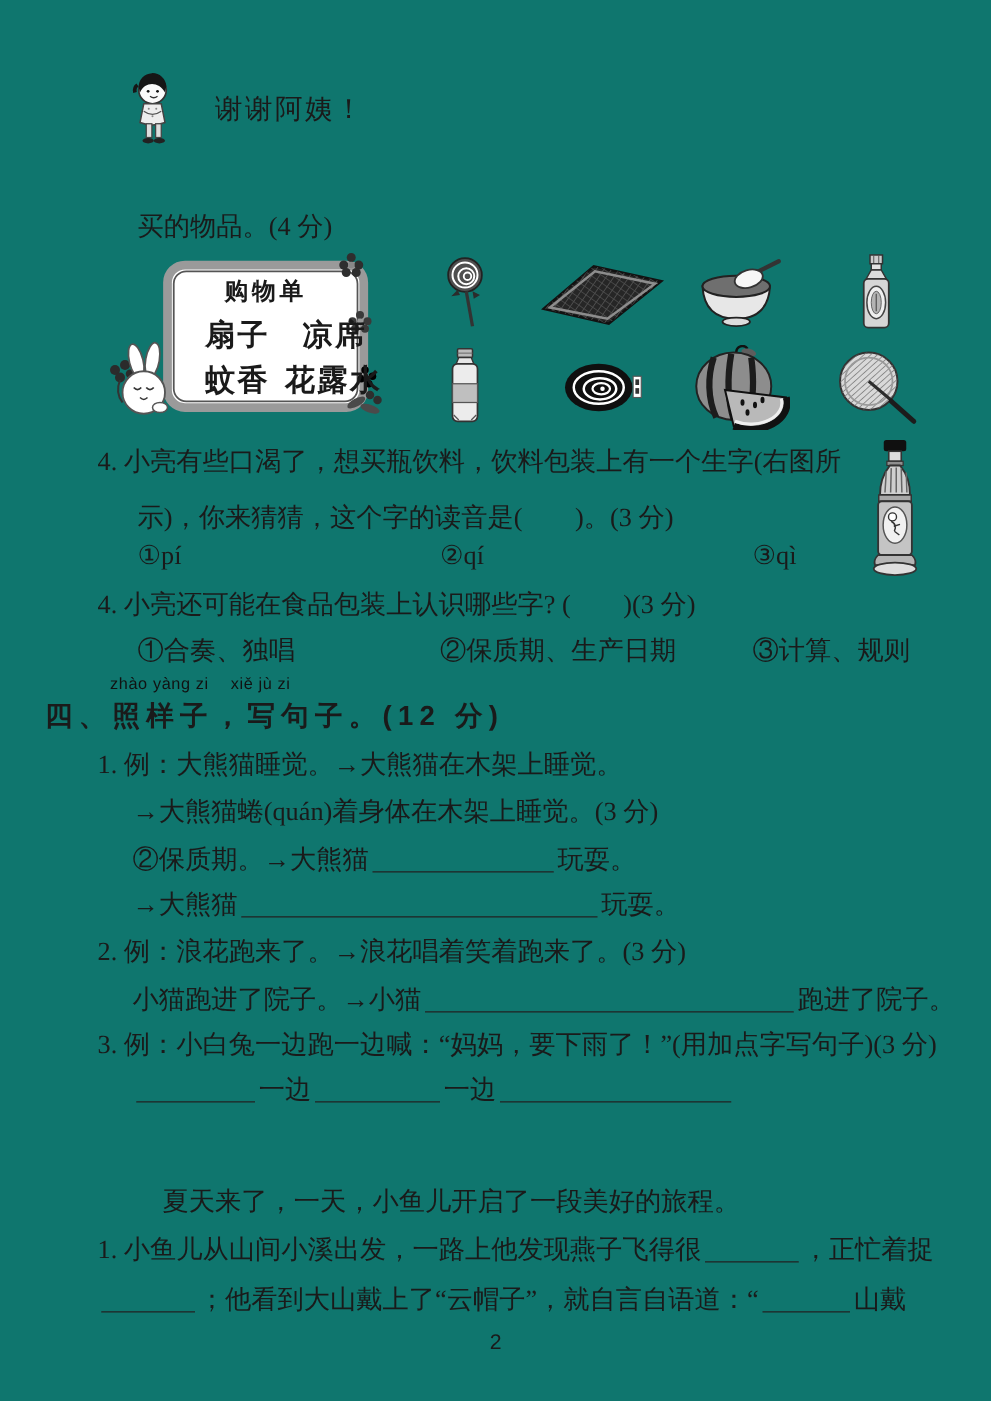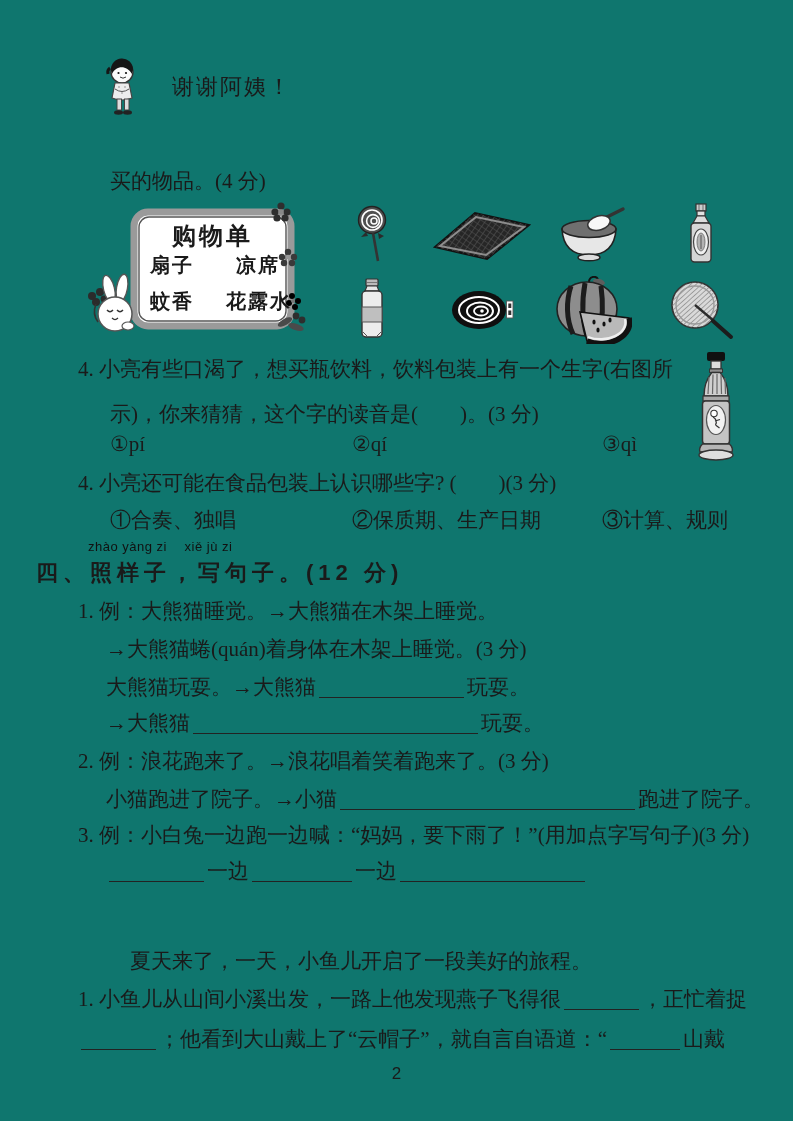--- a/index.html
+++ b/index.html
@@ -15,22 +15,22 @@
   .bl-75{width:75px}.bl-95{width:95px}.bl-100{width:100px}.bl-145{width:145px}
   .bl-180{width:185px}.bl-285{width:285px}.bl-295{width:295px}.bl-70{width:70px}
   .opts{display:grid;grid-template-columns:242px 250px auto;font-size:21px;}
   .sec-pinyin{font-family:"Liberation Sans","DejaVu Sans",sans-serif;font-size:13px;
               color:#111;margin-left:52px;letter-spacing:.5px;}
   .sec-title{font-family:"Liberation Sans","DejaVu Sans",sans-serif;font-weight:bold;
              font-size:22px;letter-spacing:5px;margin-top:2px;}
   .shopping{display:flex;}
   .listbox{position:relative;width:225px;height:152px;flex:0 0 auto;}
   .listbox .ovl{position:absolute;font-weight:bold;}
-  .list-title{left:50px;width:157px;top:24px;text-align:center;font-size:24px;letter-spacing:3px;}
-  .list-row{left:66px;top:56px;width:130px;display:flex;justify-content:space-between;font-size:20px;letter-spacing:2px;}
+  .list-title{left:50px;width:157px;top:24px;text-align:center;font-size:19px;letter-spacing:3px;}
+  .list-row{left:80px;top:56px;width:130px;display:flex;justify-content:space-between;font-size:24px;letter-spacing:2px;}
   .list-row2{top:92px;width:142px;text-align:right;}
   .items-grid{flex:1;display:grid;grid-template-columns:repeat(4,1fr);grid-template-rows:1fr 1fr;
               justify-items:center;align-items:center;margin-left:8px;}
   .pagenum{width:100%;text-align:center;font-family:"Liberation Sans","DejaVu Sans",sans-serif;font-size:17px;}
   svg{display:block;}
 </style>
 </head>
 <body>
 
 <div class="page">
@@ -241,21 +241,21 @@
   </div>
 
   <div class="abs" style="top:538px;left:36px;">
     <div class="sec-pinyin">zhào yàng zi　 xiě jù zi</div>
     <div class="sec-title">四、照样子，写句子。(12 分)</div>
   </div>
 
   <div class="abs qline" style="top:596px;left:78px;">1. 例：大熊猫睡觉。→大熊猫在木架上睡觉。</div>
   <div class="abs qline" style="top:634px;left:106px;">→大熊猫蜷(quán)着身体在木架上睡觉。(3 分)</div>
   <div class="abs qline" style="top:672px;left:106px;">
-    <span>大熊猫玩耍。→大熊猫</span><span class="blank bl-145"></span><span>玩耍。</span>
+    <span>②保质期。→大熊猫</span><span class="blank bl-145"></span><span>玩耍。</span>
   </div>
   <div class="abs qline" style="top:708px;left:106px;">
     <span>→大熊猫</span><span class="blank bl-285"></span><span>玩耍。</span>
   </div>
 
   <div class="abs qline" style="top:746px;left:78px;">2. 例：浪花跑来了。→浪花唱着笑着跑来了。(3 分)</div>
   <div class="abs qline" style="top:784px;left:106px;">
     <span>小猫跑进了院子。→小猫</span><span class="blank bl-295"></span><span>跑进了院子。</span>
   </div>
 

